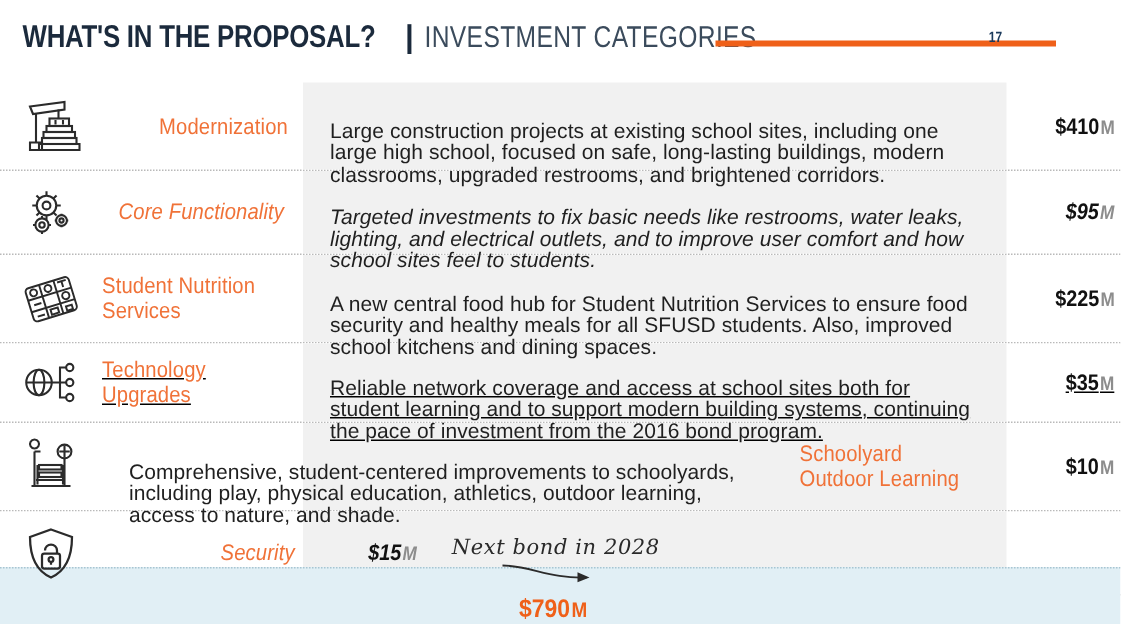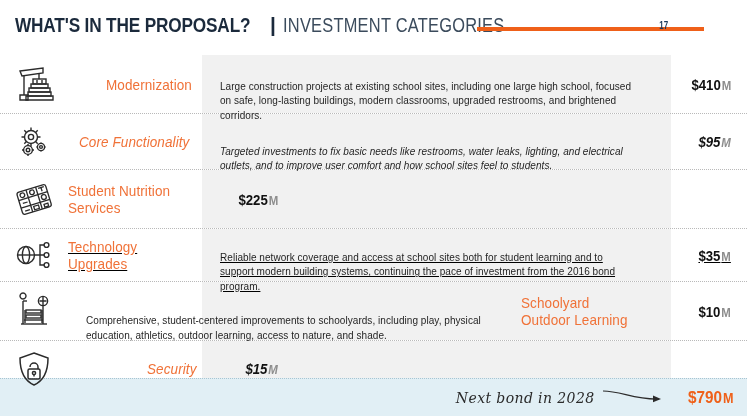--- a/index.html
+++ b/index.html
@@ -130,34 +130,34 @@
   }
 
   .cell-desc {
     flex: 1;
     display: flex;
     align-items: center;
     padding: 0 18px 0 18px;
   }
   .desc-text {
     font-family: "Liberation Sans Narrow", "Liberation Sans", sans-serif;
-    font-size: 10px;
+    font-size: 14px;
     line-height: 14.5px;
     color: #1f1f1f;
     letter-spacing: 0.05px;
     margin-top: 35px;
   }
 
   .cell-amount {
     width: 76px;
     min-width: 76px;
     display: flex;
     align-items: center;
     justify-content: flex-end;
-    padding-right: 16px;
+    padding-right: 4px;
   }
   .amt {
     font-family: "Liberation Sans Narrow", "Liberation Sans", sans-serif;
     font-weight: bold;
     font-size: 15px;
     color: #111111;
     white-space: nowrap;
     transform: scaleX(0.88);
     transform-origin: right center;
   }
@@ -176,20 +176,21 @@
     position: absolute;
     left: 0;
     bottom: 0;
     width: 747px;
     height: 37px;
     background: #e1eff5;
     border-top: 1px dotted #a8c5d2;
     display: flex;
     align-items: center;
     justify-content: flex-end;
+    flex-direction: column;
   }
   .footer-note {
     font-family: "DejaVu Serif", serif;
     font-style: italic;
     font-size: 14px;
     color: #2a2a2a;
     letter-spacing: 0.4px;
     margin-right: 6px;
   }
   .footer-arrow { margin-right: 10px; }
@@ -283,20 +284,23 @@
           <path d="M9 20 h5 M9 28 h5"></path>
           <rect x="18.5" y="26" width="5" height="3.5"></rect>
           <circle cx="31" cy="20" r="2.4"></circle>
           <path d="M29 27 l4 0 l0 3 l-4 0 z"></path>
         </g>
       </svg>
     </div>
     <div class="cell cell-label">
       <span class="cat-label">Student Nutrition Services</span>
     </div>
+    <div class="cell cell-desc">
+      <span class="desc-text">A new central food hub for Student Nutrition Services to ensure food security and healthy meals for all SFUSD students.  Also, improved school kitchens and dining spaces.</span>
+    </div>
     <div class="cell cell-amount">
       <span class="amt"><span>$225</span><span class="unit">M</span></span>
     </div>
   </div>
 
   <div class="row h-mid">
     <div class="cell cell-icon">
       <svg width="42" height="34" viewBox="0 0 42 34" fill="none" stroke="#2b2b2b" stroke-width="1.4">
         <circle cx="13" cy="17" r="8.5"></circle>
         <ellipse cx="13" cy="17" rx="3.6" ry="8.5"></ellipse>

